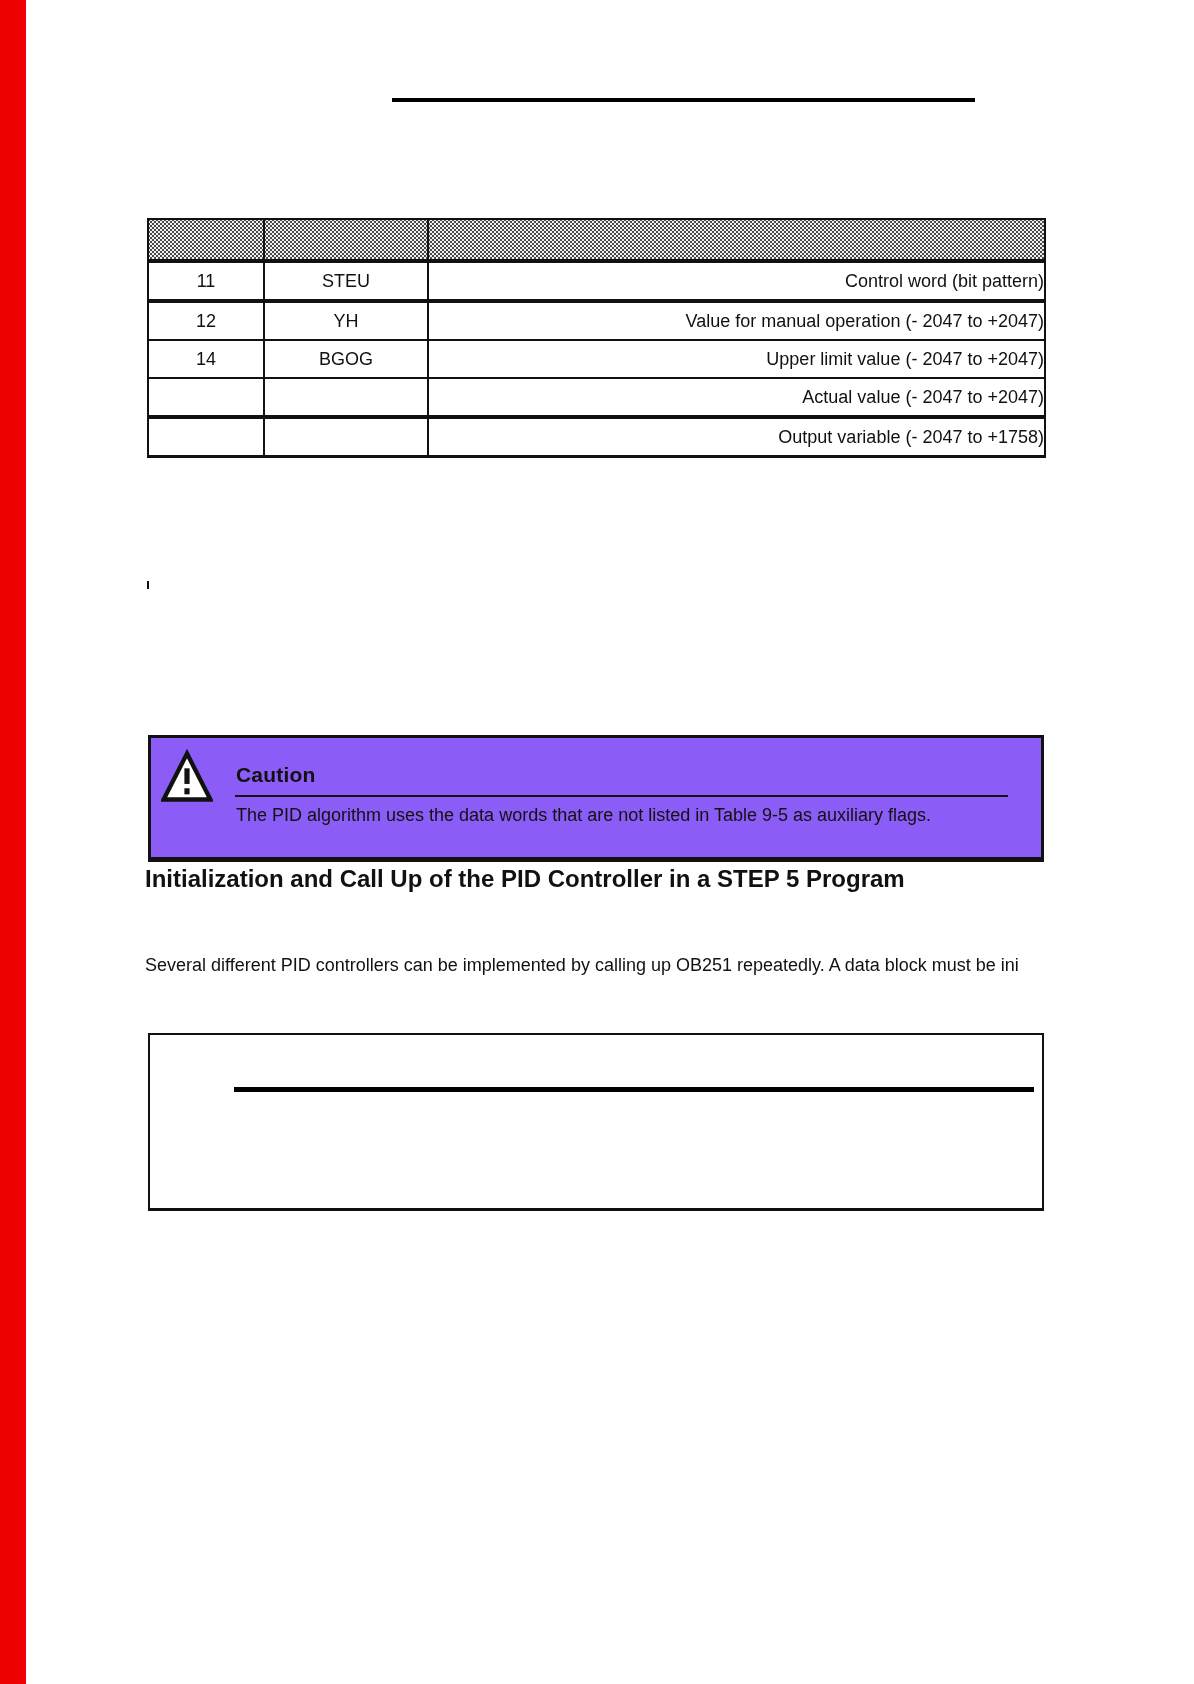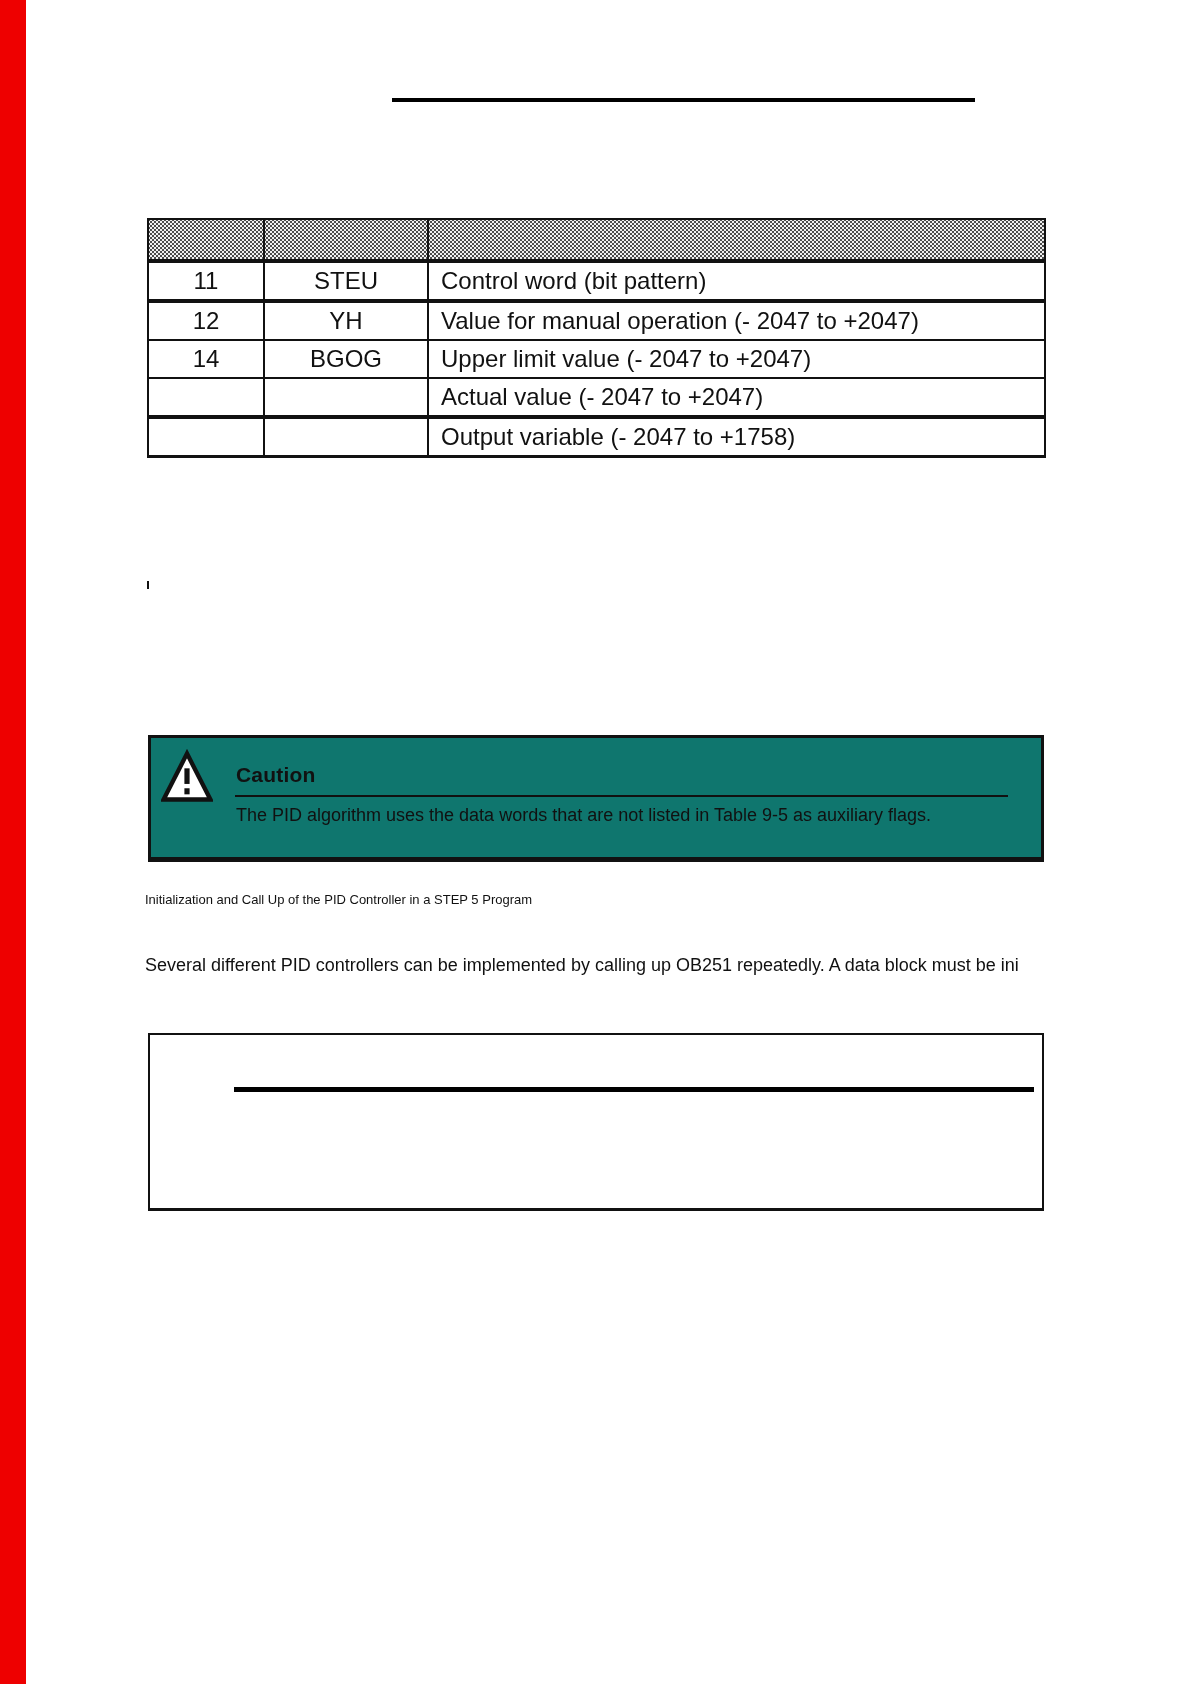--- a/index.html
+++ b/index.html
@@ -8,53 +8,53 @@
     font-family:"Liberation Sans","DejaVu Sans",sans-serif;color:#111;
   }
   .abs{position:absolute;}
   
   .edge-stripe{left:0;top:0;width:26px;height:1684px;}
   
   .top-rule{left:392px;top:98px;width:583px;height:4px;background:#000;}
   
   .param-table{left:147px;top:218px;border-collapse:collapse;table-layout:fixed;width:897px;}
   .param-table td,.param-table th{
-    border:2px solid #111;font-size:24px;font-weight:normal;
+    border:2px solid #111;font-size:18px;font-weight:normal;
     padding:0;height:36px;text-align:center;vertical-align:middle;
     overflow:hidden;white-space:nowrap;margin-left:24px;
   }
   .param-table th{
     height:39px;
     border-bottom-width:4px;
     background-color:#efefef;
     background-image:
       radial-gradient(circle,#4a4a4a 27%,rgba(0,0,0,0) 30%),
       radial-gradient(circle,#4a4a4a 27%,rgba(0,0,0,0) 30%);
     background-size:4px 4px,4px 4px;
     background-position:0 0,2px 2px;
   }
-  .param-table td.desc{text-align:left;padding-left:12px;padding-right:12px;}
+  .param-table td.desc{text-align:right;padding-left:12px;padding-right:0;}
   .param-table tr.thick td{border-bottom-width:4px;}
   .param-table tr.last td{border-bottom-width:3px;}
   .table-left-tail{left:147px;top:581px;width:2px;height:8px;background:#111;}
   
   .para{font-size:18px;line-height:27px;text-align:justify;text-justify:inter-word;}
   .para1{left:145px;top:652px;width:899px;}
   .para2{left:145px;top:952px;width:899px;}
   
   .caution-box{
     left:148px;top:735px;width:896px;height:127px;box-sizing:border-box;
-    border:3px solid #111;border-bottom-width:5px;background:#0f766e;
+    border:3px solid #111;border-bottom-width:5px;background:#8b5cf6;
   }
   .caution-tri{left:10px;top:11px;width:52px;height:56px;}
   .caution-title{left:85px;top:25px;font-size:21px;font-weight:bold;letter-spacing:0.2px;}
   .caution-underline{left:84px;top:57px;width:773px;height:2px;background:#111;}
   .caution-body{left:85px;top:64px;width:805px;font-size:18px;line-height:27px;}
   
-  .section-heading{left:145px;top:892px;width:899px;font-size:13px;font-weight:normal;}
+  .section-heading{left:145px;top:865px;width:899px;font-size:24px;font-weight:bold;}
   
   .bottom-box{
     left:148px;top:1033px;width:896px;height:178px;box-sizing:border-box;
     border:2px solid #111;border-bottom-width:3px;background:#fff;
   }
   .bottom-box-rule{left:84px;top:52px;width:800px;height:5px;background:#000;}
 </style>
 </head>
 <body>
 

